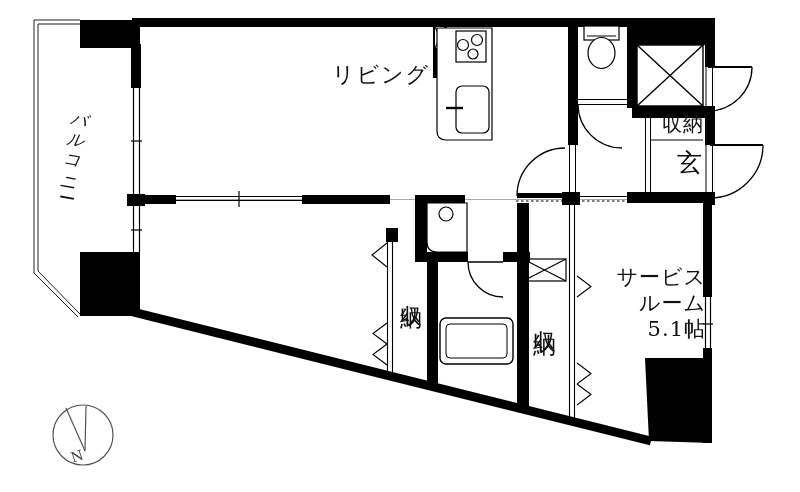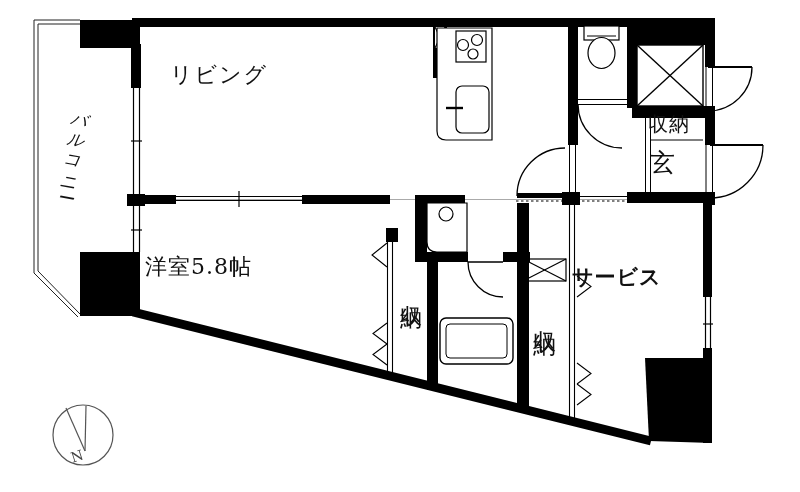--- a/index.html
+++ b/index.html
@@ -2,25 +2,25 @@
 <html><head>
 <meta charset="utf-8">
 <style>
   html,body{margin:0;padding:0;background:#fff;}
   #stage{
     position:relative;width:800px;height:492px;background:#ffffff;overflow:hidden;
     font-family:"DejaVu Serif","Liberation Serif",serif;color:#111;
   }
   #plan-svg{position:absolute;left:0;top:0;}
   .lbl{position:absolute;color:#111;white-space:nowrap;}
-  .lbl-center{text-align:left;}
+  .lbl-center{text-align:right;}
   .v-text{writing-mode:vertical-rl;text-orientation:upright;}
   .ldk-label{left:170px;top:60px;width:260px;font-size:22px;line-height:29px;letter-spacing:2px;}
   .yoshitsu-label{left:145px;top:252px;width:240px;font-size:22px;letter-spacing:1px;}
-  .service-label{left:572px;top:264px;width:134px;font-size:21px;line-height:26px;letter-spacing:1px;font-weight:bold;}
+  .service-label{left:572px;top:264px;width:134px;font-size:21px;line-height:26px;letter-spacing:1px;}
   .ent-storage-label{left:648px;top:111px;width:56px;font-size:20px;letter-spacing:1px;}
   .genkan-label{left:650px;top:146px;width:52px;font-size:25px;}
   .hall-storage-label{left:530px;top:312px;font-size:23px;letter-spacing:4px;}
   .west-storage-label{left:396px;top:287px;font-size:22px;letter-spacing:3px;}
   .balcony-label{left:64px;top:100px;font-size:17px;letter-spacing:3px;font-style:italic;transform:rotate(10deg);}
   .compass-n{left:71px;top:448px;font-size:14px;color:#444;transform:rotate(-18deg);}
 </style>
 </head>
 <body>
 
@@ -195,24 +195,25 @@
       <line x1="85" y1="451" x2="86" y2="406"></line>
     </g>
   </svg>
 
   <div class="lbl balcony-label v-text">バルコニー</div>
 
   <div class="lbl ldk-label lbl-center">
     <div>リビング</div>
   </div>
 
-  <div class="lbl yoshitsu-label lbl-center">洋室5.8帖</div>
 
   <div class="lbl service-label lbl-center">
     <div>サービス</div>
+    <div>ルーム</div>
+    <div>5.1帖</div>
   </div>
 
   <div class="lbl ent-storage-label lbl-center">収納</div>
 
   <div class="lbl genkan-label lbl-center">玄</div>
 
   <div class="lbl hall-storage-label v-text">収納</div>
 
   <div class="lbl west-storage-label v-text">収納</div>
 

